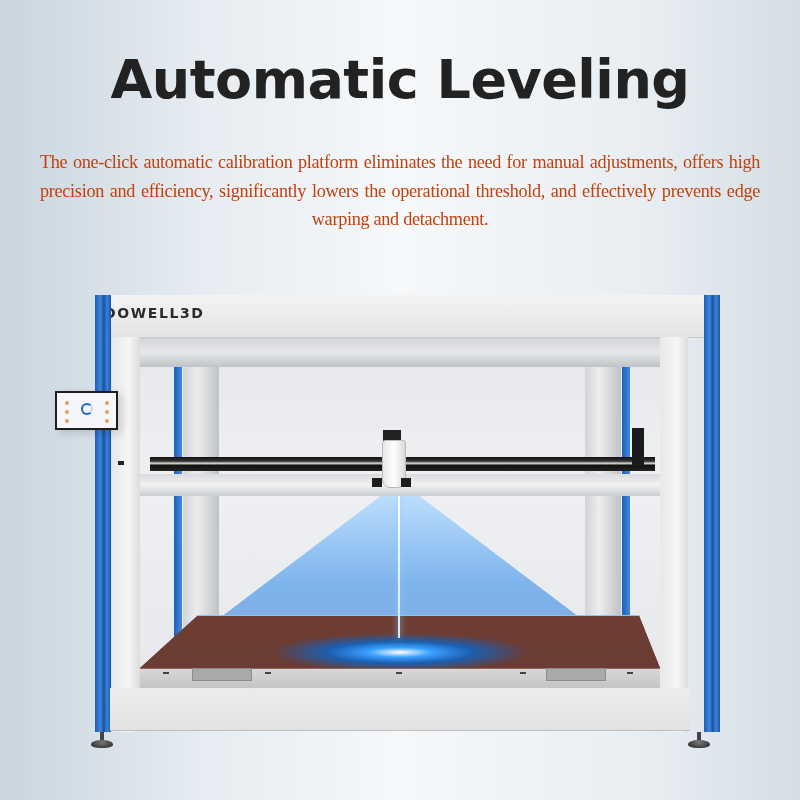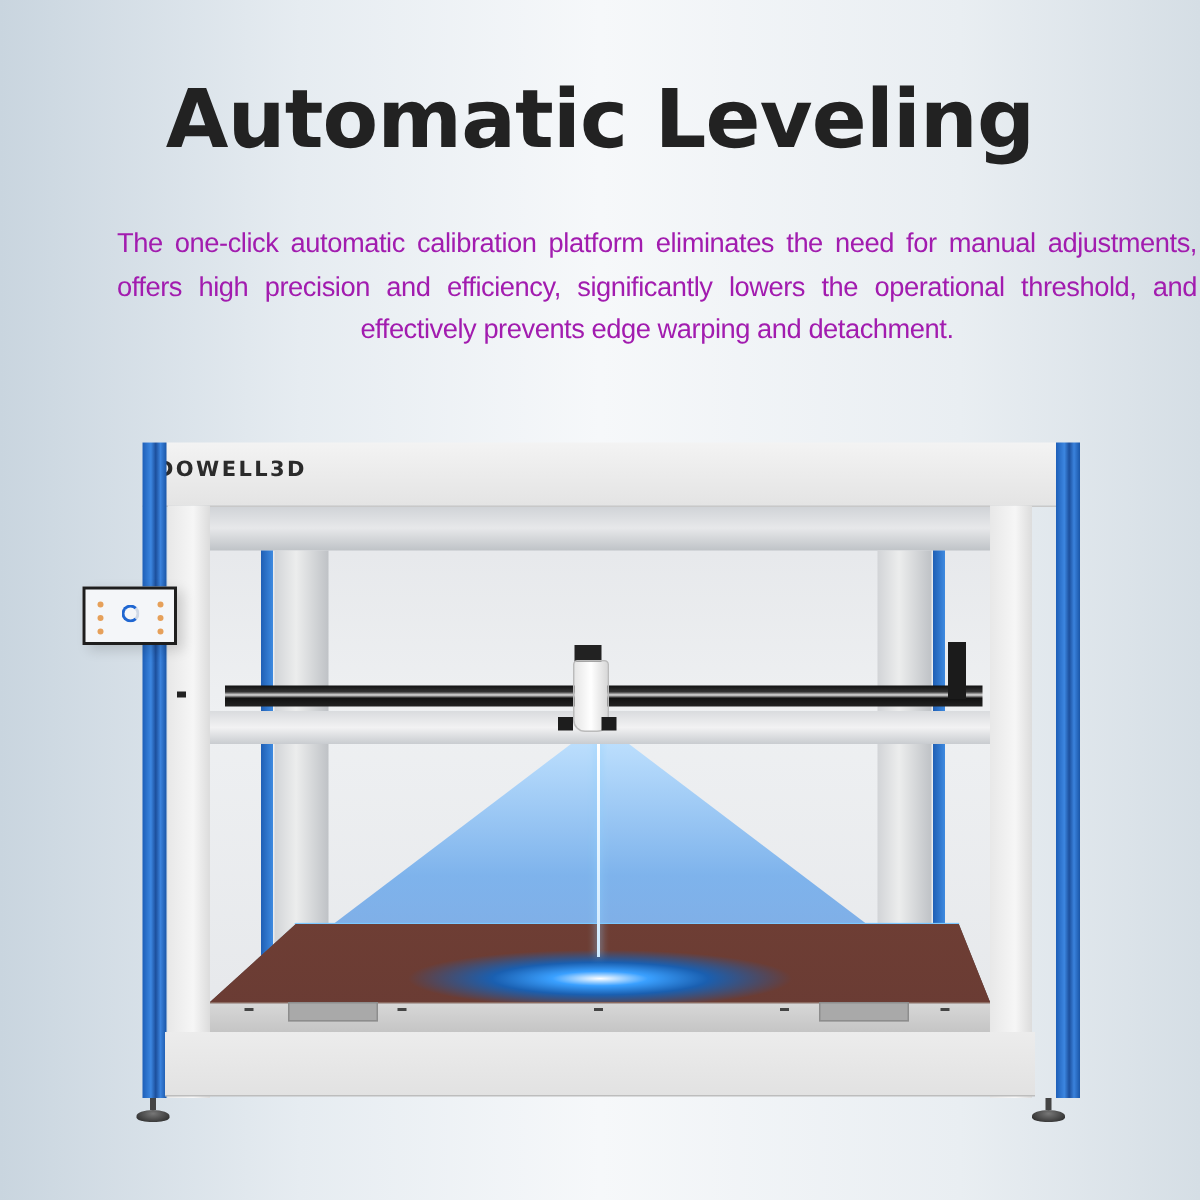--- a/index.html
+++ b/index.html
@@ -8,24 +8,23 @@
       background: linear-gradient(90deg, #c9d5df 0%, #e6ecf1 25%, #f6f8fa 50%, #e9eef2 80%, #d5dee5 100%);
       font-family: "DejaVu Sans", sans-serif;
     }
     .headline {
       position: absolute; left: 0; top: 48px; width: 800px; text-align: center;
       font-family: "DejaVu Sans", sans-serif; font-weight: bold; font-size: 54px;
       color: #222; letter-spacing: -0.5px;
     }
     .desc {
       position: absolute; left: 40px; top: 148px; width: 720px;
-      font-family: Liberation Sans, sans-serif; font-size: 18.2px; line-height: 28.5px;
-      color: #a21caf; text-align: justify; text-align-last: center;
+      font-family: Liberation Serif, serif; font-size: 18.2px; line-height: 28.5px;
+      color: #c2410c; text-align: justify; text-align-last: center;
       letter-spacing: -0.3px;
-      margin-left: 38px;
     }
     .printer { position: absolute; left: 0; top: 0; width: 800px; height: 800px; }
     .frame-top {
       position: absolute; left: 95px; top: 295px; width: 610px; height: 42px;
       background: linear-gradient(180deg, #f3f3f3, #e4e4e4);
       border-bottom: 1px solid #c8c8c8;
     }
     .brand {
       position: absolute; left: 104px; top: 305px; font-size: 14px; font-weight: bold;
       color: #2b2b2b; letter-spacing: 1.6px; font-family: "DejaVu Sans", sans-serif;

